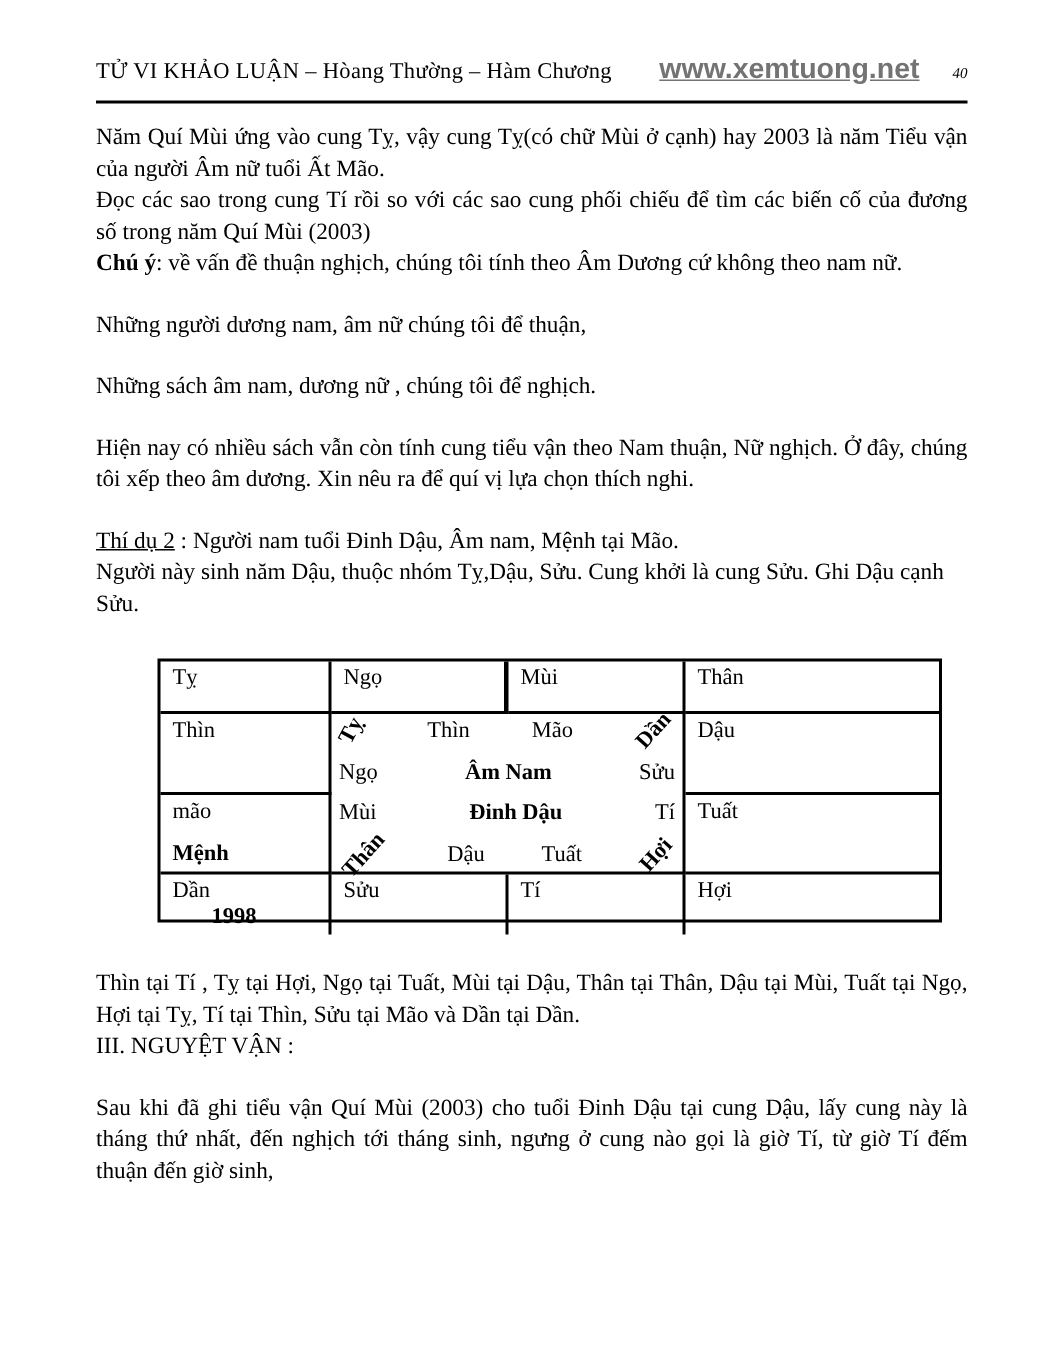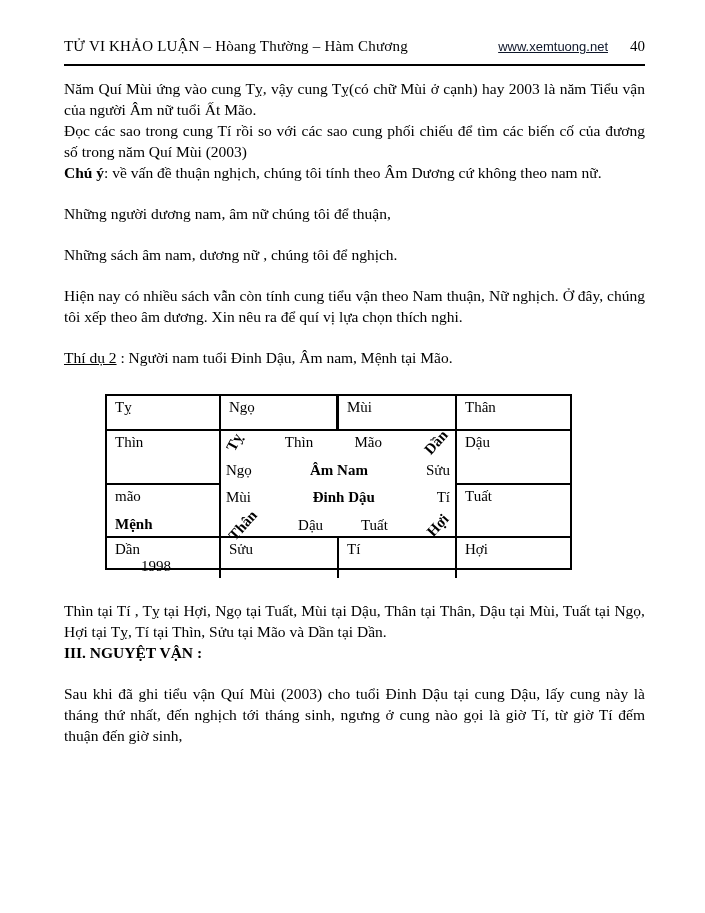--- a/index.html
+++ b/index.html
@@ -11,36 +11,36 @@
     font-size:15.5px; line-height:21px; color:#000;
   }
   
   .hdr {
     display:flex; align-items:baseline;
     border-bottom:2px solid #000; padding-bottom:7px;
   }
   .hdr-title { flex:0 0 auto; font-size:15px; letter-spacing:.2px; }
   .hdr-spacer { flex:1 1 auto; }
   .hdr-link {
-    font-family:"Liberation Sans", sans-serif; font-weight:normal;
-    font-size:13px; color:#0f172a; text-decoration:underline; margin-right:22px;
+    font-family:"Liberation Sans", sans-serif; font-weight:bold;
+    font-size:19px; color:#737373; text-decoration:underline; margin-right:22px;
   }
-  .hdr-page { font-size:15px; }
+  .hdr-page { font-size:10px;font-style:italic; }
   
   .body-text { margin-top:12px; }
   p.par { margin:0; }
   p.just { text-align:justify; }
   p.gap { margin-top:20px; }
   .bold { font-weight:bold; }
   .und { text-decoration:underline; }
-  .heading { font-weight:bold; margin-top:20px; }
+  .heading { font-weight:normal; margin-top:20px; }
   
   .tv-table {
     margin:26px 0 30px 41px;
-    width:467px; box-sizing:border-box;
+    width:523px; box-sizing:border-box;
     border:2px solid #000;
     display:grid;
     grid-template-columns:114px 118px 118px 1fr;
     grid-template-rows:35px 54px 53px 1fr;
     grid-template-areas:
       "a1 a2 a3 a4"
       "l1 cc cc r1"
       "l2 cc cc r2"
       "b1 b2 b3 b4";
     font-size:15px; line-height:17px;
@@ -48,21 +48,21 @@
   }
   .tv-table .cell { box-sizing:border-box; padding:3px 8px; }
   .bR { border-right:2px solid #000; }
   .bR3 { border-right:3px solid #000; }
   .bB { border-bottom:2px solid #000; }
   .a1{grid-area:a1} .a2{grid-area:a2} .a3{grid-area:a3} .a4{grid-area:a4}
   .l1{grid-area:l1} .l2{grid-area:l2} .r1{grid-area:r1} .r2{grid-area:r2}
   .b1{grid-area:b1} .b2{grid-area:b2} .b3{grid-area:b3} .b4{grid-area:b4}
   .l2 { display:flex; flex-direction:column; justify-content:space-between; padding-bottom:2px; }
   .b1 { padding-top:2px; }
-  .year { font-weight:normal; margin-left:26px; }
+  .year { font-weight:bold; margin-left:26px; }
   
   .cc {
     grid-area:cc; display:flex; flex-direction:column;
     justify-content:space-between; box-sizing:border-box;
     padding:3px 5px 2px 5px;
   }
   .cc-row { display:flex; justify-content:space-between; align-items:center; }
   .cc-row.rtop { align-items:flex-start; }
   .cc-row.rbot { align-items:flex-end; }
   .rot {
@@ -87,20 +87,21 @@
   <div class="body-text">
     <p class="par just">Năm Quí Mùi ứng vào cung Tỵ, vậy cung Tỵ(có chữ Mùi ở cạnh) hay 2003 là năm Tiểu vận của người Âm nữ tuổi Ất Mão.</p>
     <p class="par just">Đọc các sao trong cung Tí rồi so với các sao cung phối chiếu để tìm các biến cố của đương số trong năm Quí Mùi (2003)</p>
     <p class="par"><span class="bold">Chú ý</span><span>: về vấn đề thuận nghịch, chúng tôi tính theo Âm Dương cứ không theo nam nữ.</span></p>
 
     <p class="par gap">Những người dương nam, âm nữ chúng tôi để thuận,</p>
     <p class="par gap">Những sách âm nam, dương nữ , chúng tôi để nghịch.</p>
     <p class="par gap just">Hiện nay có nhiều sách vẫn còn tính cung tiểu vận theo Nam thuận, Nữ nghịch. Ở đây, chúng tôi xếp theo âm dương. Xin nêu ra để quí vị lựa chọn thích nghi.</p>
 
     <p class="par gap"><span class="und">Thí dụ 2</span><span> : Người nam tuổi Đinh Dậu, Âm nam, Mệnh tại Mão.</span></p>
+    <p class="par">Người này sinh năm Dậu, thuộc nhóm Tỵ,Dậu, Sửu. Cung khởi là cung Sửu. Ghi Dậu cạnh Sửu.</p>
 
     <div class="tv-table">
       <div class="cell a1 bR bB"><span>Tỵ</span></div>
       <div class="cell a2 bR3 bB"><span>Ngọ</span></div>
       <div class="cell a3 bR bB"><span>Mùi</span></div>
       <div class="cell a4 bB"><span>Thân</span></div>
 
       <div class="cell l1 bR bB"><span>Thìn</span></div>
 
       <div class="cc bR bB">

